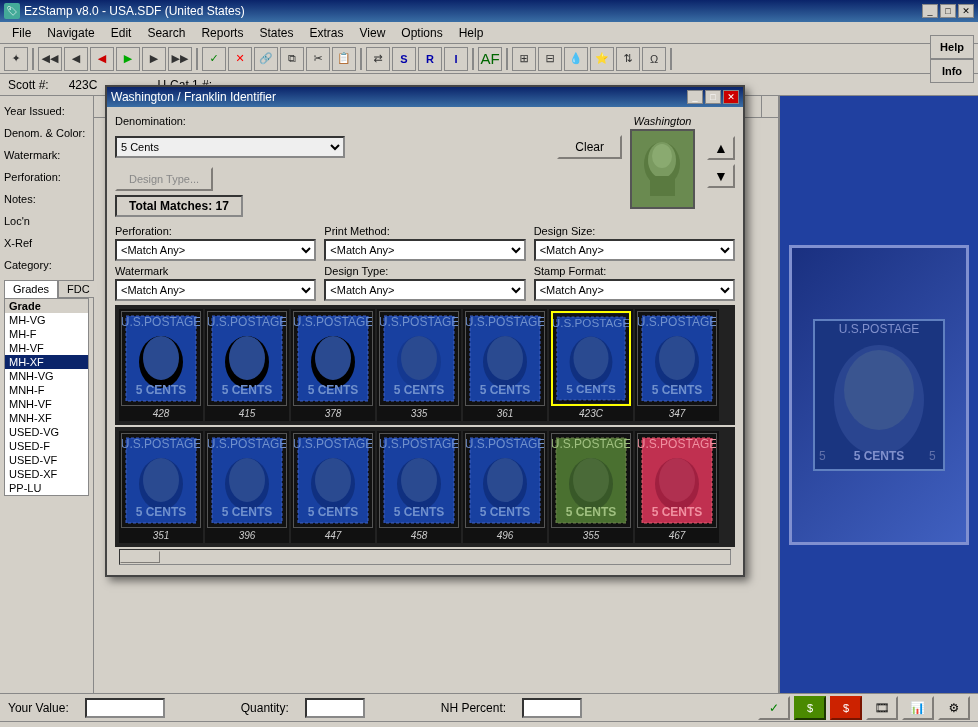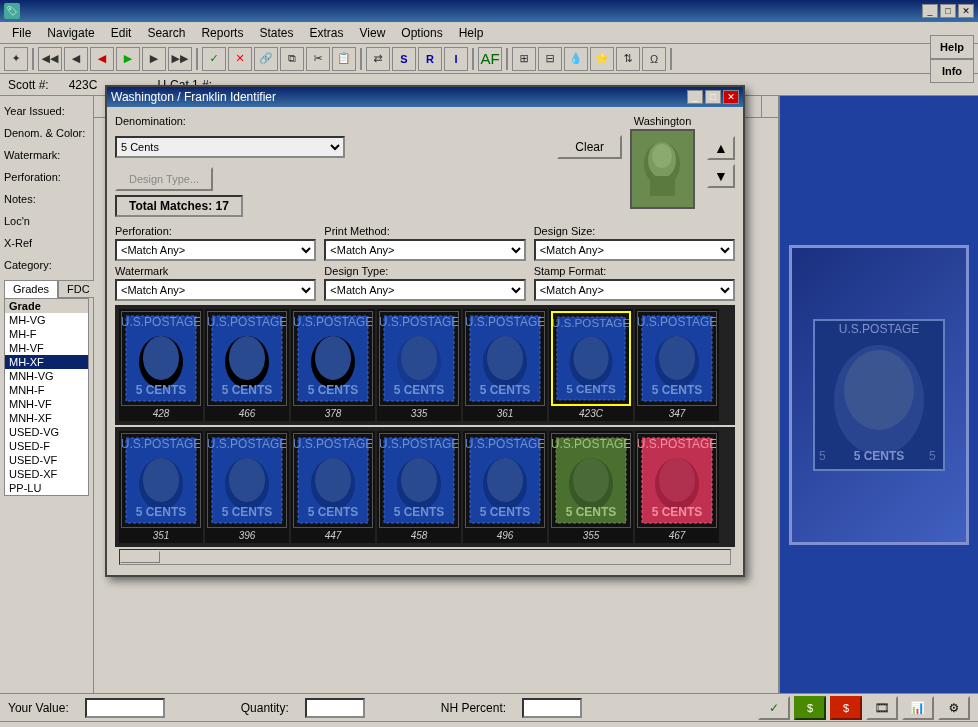--- a/index.html
+++ b/index.html
@@ -198,21 +198,21 @@
 
     .btn-clear {
       padding: 2px 16px;
       background: #d4d0c8;
       border: 2px outset #d4d0c8;
       cursor: pointer;
       font-size: 12px;
       height: 24px;
     }
     .design-option { display: flex; flex-direction: column; align-items: center; gap: 2px; }
-    .design-label { font-size: 11px; }
+    .design-label { font-size: 11px; font-style: italic; }
     .design-img {
       width: 65px; height: 80px;
       border: 1px solid #888;
       background: #90a060;
       display: flex; align-items: center; justify-content: center;
     }
     .design-img.franklin {
       background: #808080;
     }
     .nav-btn {
@@ -320,20 +320,21 @@
       background: #d4d0c8;
       border: 1px outset #d4d0c8;
     }
   </style>
 </head>
 <body>
 
 <div class="title-bar">
   <div class="title-bar-left">
     <div class="title-bar-icon">🏷</div>
+    <span>EzStamp v8.0 - USA.SDF (United States)</span>
   </div>
   <div class="title-bar-buttons">
     <div class="title-btn">_</div>
     <div class="title-btn">□</div>
     <div class="title-btn">✕</div>
   </div>
 </div>
 
 <div class="menu-bar">
   <span class="menu-item">File</span>
@@ -606,21 +607,21 @@
           <div class="stamp-thumb">
             <svg width="78" height="93" viewBox="0 0 78 93">
               <rect x="0" y="0" width="78" height="93" fill="#111"></rect>
               <rect x="4" y="4" width="70" height="85" fill="#1840a0" stroke="#4060c0" stroke-width="1" stroke-dasharray="3,2"></rect>
               <text x="39" y="14" fill="#7090cc" font-size="6" text-anchor="middle">U.S.POSTAGE</text>
               <ellipse cx="39" cy="50" rx="22" ry="26" fill="#1030808"></ellipse>
               <ellipse cx="39" cy="46" rx="18" ry="22" fill="#2a4a90"></ellipse>
               <text x="39" y="82" fill="#7090cc" font-size="7" text-anchor="middle" font-weight="bold">5 CENTS</text>
             </svg>
           </div>
-          <span class="stamp-label">466</span>
+          <span class="stamp-label">415</span>
         </div>
         <div class="stamp-item">
           <div class="stamp-thumb">
             <svg width="78" height="93" viewBox="0 0 78 93">
               <rect x="0" y="0" width="78" height="93" fill="#111"></rect>
               <rect x="4" y="4" width="70" height="85" fill="#1840a0" stroke="#4060c0" stroke-width="1" stroke-dasharray="3,2"></rect>
               <text x="39" y="14" fill="#7090cc" font-size="6" text-anchor="middle">U.S.POSTAGE</text>
               <ellipse cx="39" cy="50" rx="22" ry="26" fill="#1030808"></ellipse>
               <ellipse cx="39" cy="46" rx="18" ry="22" fill="#2a4a90"></ellipse>
               <text x="39" y="82" fill="#7090cc" font-size="7" text-anchor="middle" font-weight="bold">5 CENTS</text>

